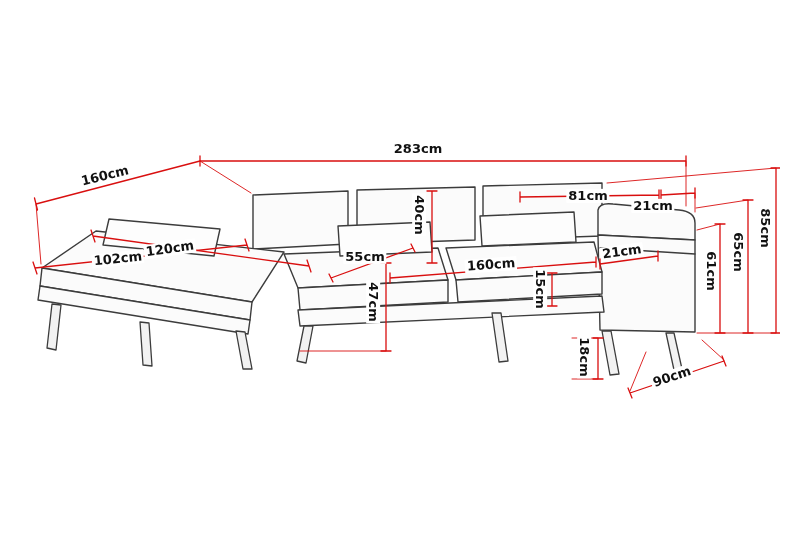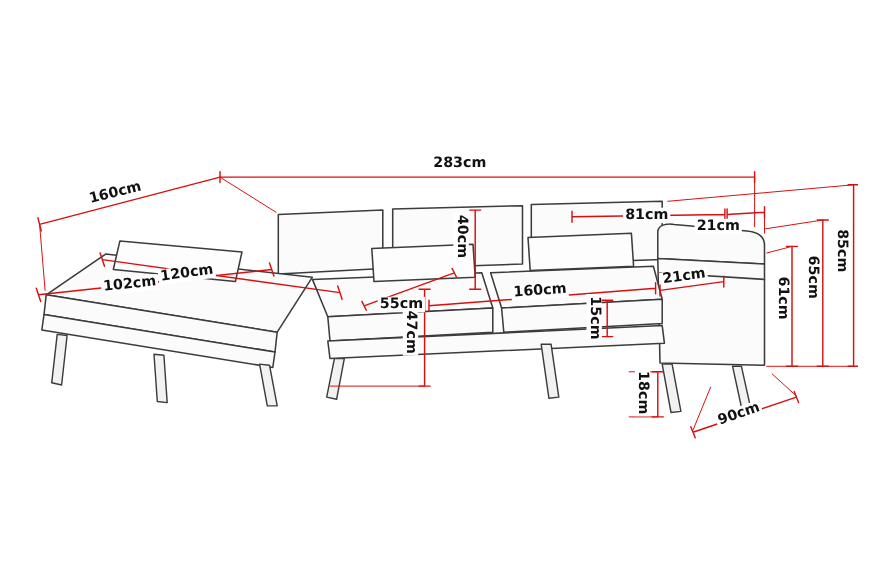--- a/index.html
+++ b/index.html
@@ -121,21 +121,21 @@
   <span class="dim" style="left:738px;top:252px;transform:translate(-50%,-50%) rotate(90deg);">65cm</span>
 
   <span class="dim" style="left:711px;top:271px;transform:translate(-50%,-50%) rotate(90deg);">61cm</span>
 
   <span class="dim" style="left:419px;top:215px;transform:translate(-50%,-50%) rotate(90deg);">40cm</span>
 
   <span class="dim" style="left:118px;top:259px;transform:translate(-50%,-50%) rotate(-6deg);">102cm</span>
 
   <span class="dim" style="left:170px;top:249px;transform:translate(-50%,-50%) rotate(-8deg);">120cm</span>
 
-  <span class="dim" style="left:365px;top:257px;transform:translate(-50%,-50%);margin-top:20px;">55cm</span>
+  <span class="dim" style="left:365px;top:257px;transform:translate(-50%,-50%);">55cm</span>
 
   <span class="dim" style="left:491px;top:265px;transform:translate(-50%,-50%) rotate(-4deg);">160cm</span>
 
   <span class="dim" style="left:622px;top:252px;transform:translate(-50%,-50%) rotate(-8deg);">21cm</span>
 
   <span class="dim" style="left:540px;top:289px;transform:translate(-50%,-50%) rotate(90deg);">15cm</span>
 
   <span class="dim" style="left:373px;top:302px;transform:translate(-50%,-50%) rotate(90deg);">47cm</span>
 
   <span class="dim" style="left:584px;top:357px;transform:translate(-50%,-50%) rotate(90deg);">18cm</span>

